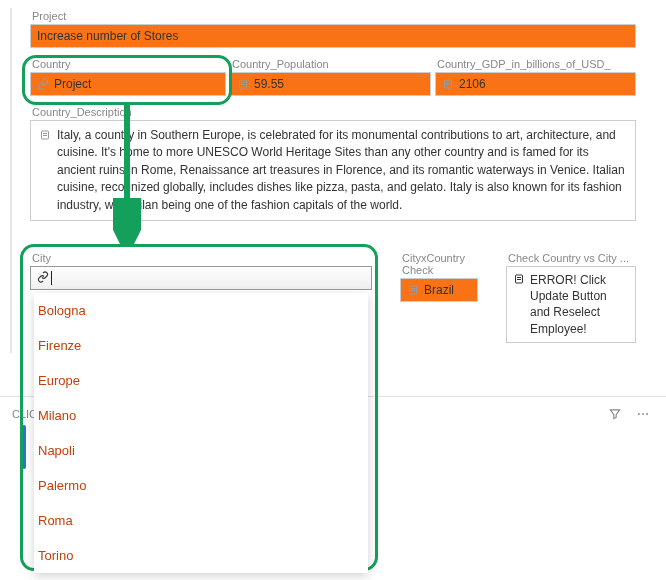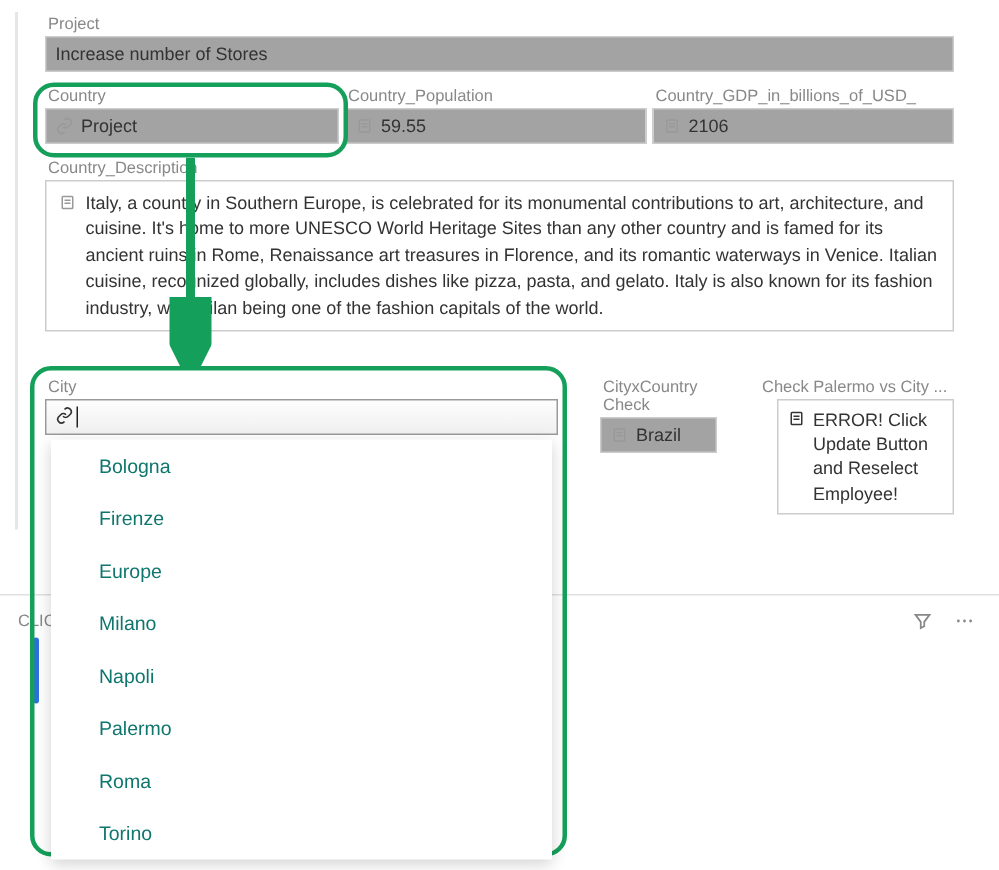--- a/index.html
+++ b/index.html
@@ -21,21 +21,21 @@
     }
     .field-label {
       color: #888;
       font-size: 11px;
       display: block;
       margin-bottom: 2px;
       padding-left: 2px;
     }
     .field-input {
       border: 1px solid #ccc;
-      background: #a3a3a3;
+      background: #f97316;
       height: 24px;
       display: flex;
       align-items: center;
       padding: 0 6px;
       font-size: 12px;
       color: #333;
     }
     .field-input .icon {
       margin-right: 5px;
       color: #999;
@@ -115,36 +115,35 @@
     .city-col { width: 342px; }
     .cc-col { flex: 1; }
     .check-col { width: 130px; }
     .check-box {
       border: 1px solid #ccc;
       padding: 5px 6px;
       font-size: 12px;
       display: flex;
       align-items: flex-start;
       line-height: 1.35;
-      margin-left: 12px;
     }
     .check-box .icon { margin-right: 5px; margin-top: 1px; flex-shrink: 0; width:12px;height:12px;}
     .dropdown {
       position: absolute;
       left: 34px;
       top: 293px;
       width: 334px;
       background: #fff;
       box-shadow: 0 3px 10px rgba(0,0,0,0.18);
       z-index: 5;
     }
     .dropdown-item {
-      padding: 10px 32px;
+      padding: 10px 4px;
       font-size: 13px;
-      color: #0f766e;
+      color: #c2410c;
       cursor: pointer;
     }
     .city-input {
       border: 1px solid #999;
       background: linear-gradient(#fdfdfd, #f0f0f0);
       height: 24px;
       display: flex;
       align-items: center;
       padding: 0 6px;
     }
@@ -280,21 +279,21 @@
         <svg viewBox="0 0 24 24" fill="none" stroke="currentColor" stroke-width="2">
             <rect x="5" y="4" width="14" height="16" rx="1"></rect>
             <line x1="8" y1="9" x2="16" y2="9"></line>
             <line x1="8" y1="13" x2="16" y2="13"></line>
           </svg>
       </span>
       <span class="value">Brazil</span>
     </div>
   </div>
   <div class="check-col">
-    <span class="field-label ellip">Check Palermo vs City ...</span>
+    <span class="field-label ellip">Check Country vs City ...</span>
     <div class="check-box">
       <span class="icon doc-icon">
         <svg viewBox="0 0 24 24" fill="none" stroke="currentColor" stroke-width="2">
             <rect x="5" y="4" width="14" height="16" rx="1"></rect>
             <line x1="8" y1="9" x2="16" y2="9"></line>
             <line x1="8" y1="13" x2="16" y2="13"></line>
           </svg>
       </span>
       <span>ERROR! Click Update Button and Reselect Employee!</span>
     </div>

